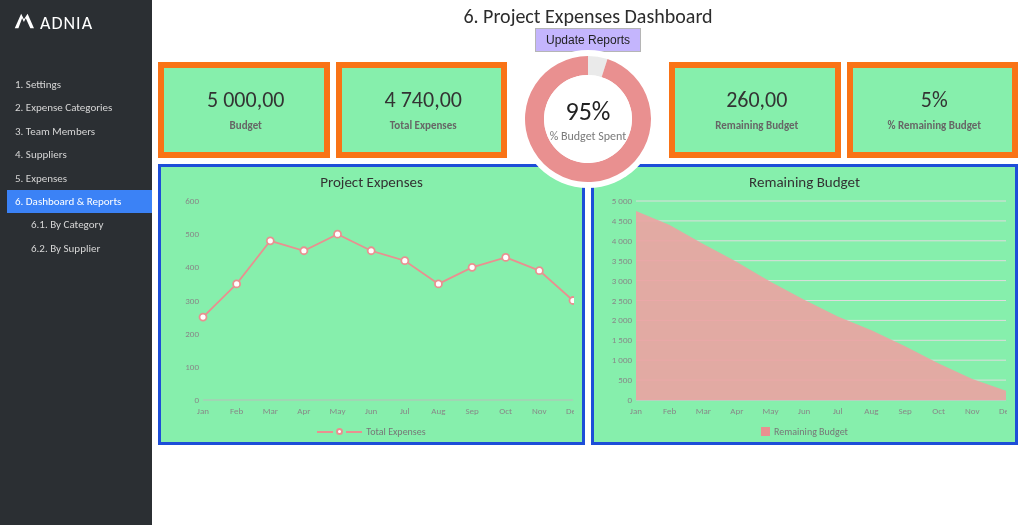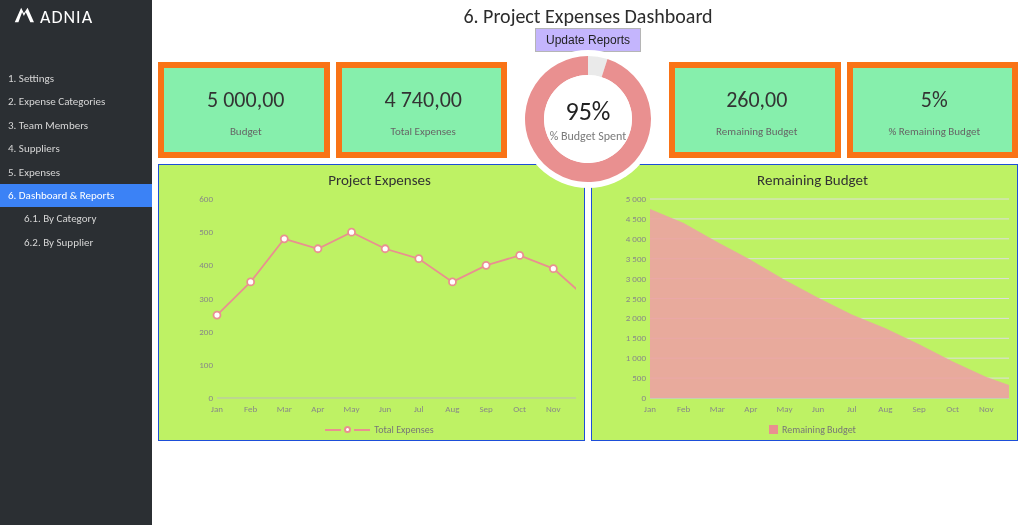--- a/index.html
+++ b/index.html
@@ -19,30 +19,30 @@
     width: 152px;
     background: #2b2f33;
     color: #e6e6e6;
     display: flex;
     flex-direction: column;
   }
   .sidebar-brand {
     display: flex;
     align-items: center;
     gap: 6px;
-    padding: 4px 12px 8px 12px;
+    padding: 10px 12px 8px 12px;
   }
   .sidebar-brand svg { width: 22px; height: 22px; }
   .sidebar-brand-text {
     font-size: 18px;
     letter-spacing: 1px;
     font-weight: 400;
     color: #fff;
   }
-  .sidebar-menu { margin-top: 30px; display: flex; flex-direction: column; }
+  .sidebar-menu { margin-top: 30px; display: flex; flex-direction: column; padding-left: 7px; }
   .sidebar-item {
     padding: 4px 8px;
     font-size: 11px;
     color: #d6d6d6;
     cursor: pointer;
     line-height: 1.4;
   }
   .sidebar-item.active {
     background: #3b82f6;
     color: #fff;
@@ -93,21 +93,22 @@
     min-height: 96px;
   }
   .kpi-value {
     font-size: 22px;
     color: #333;
     font-weight: 400;
   }
   .kpi-label {
     font-size: 11px;
     color: #666;
-    margin-top: 12px;
+    margin-top: 6px;
+    font-weight: bold;
   }
   .kpi-spacer {
     width: 150px; 
     border: none;
     background: transparent;
   }
 
   
   .donut-wrap {
     position: absolute;
@@ -129,23 +130,23 @@
   .donut-center .lbl { font-size: 12px; color: #7a7a7a; margin-top: 2px; }
 
   
   .charts-row {
     display: flex;
     gap: 6px;
     margin-top: 6px;
   }
   .chart-card {
     flex: 1;
-    border: 1px solid #1d4ed8;
-    background: #bef264;
-    padding: 6px 8px 4px 24px;
+    border: 3px solid #1d4ed8;
+    background: #86efac;
+    padding: 6px 8px 4px 8px;
   }
   .chart-title {
     text-align: center;
     font-size: 15px;
     color: #333;
     margin-bottom: 4px;
     font-weight: 400;
   }
   .chart-area { width: 100%; }
   .legend {

